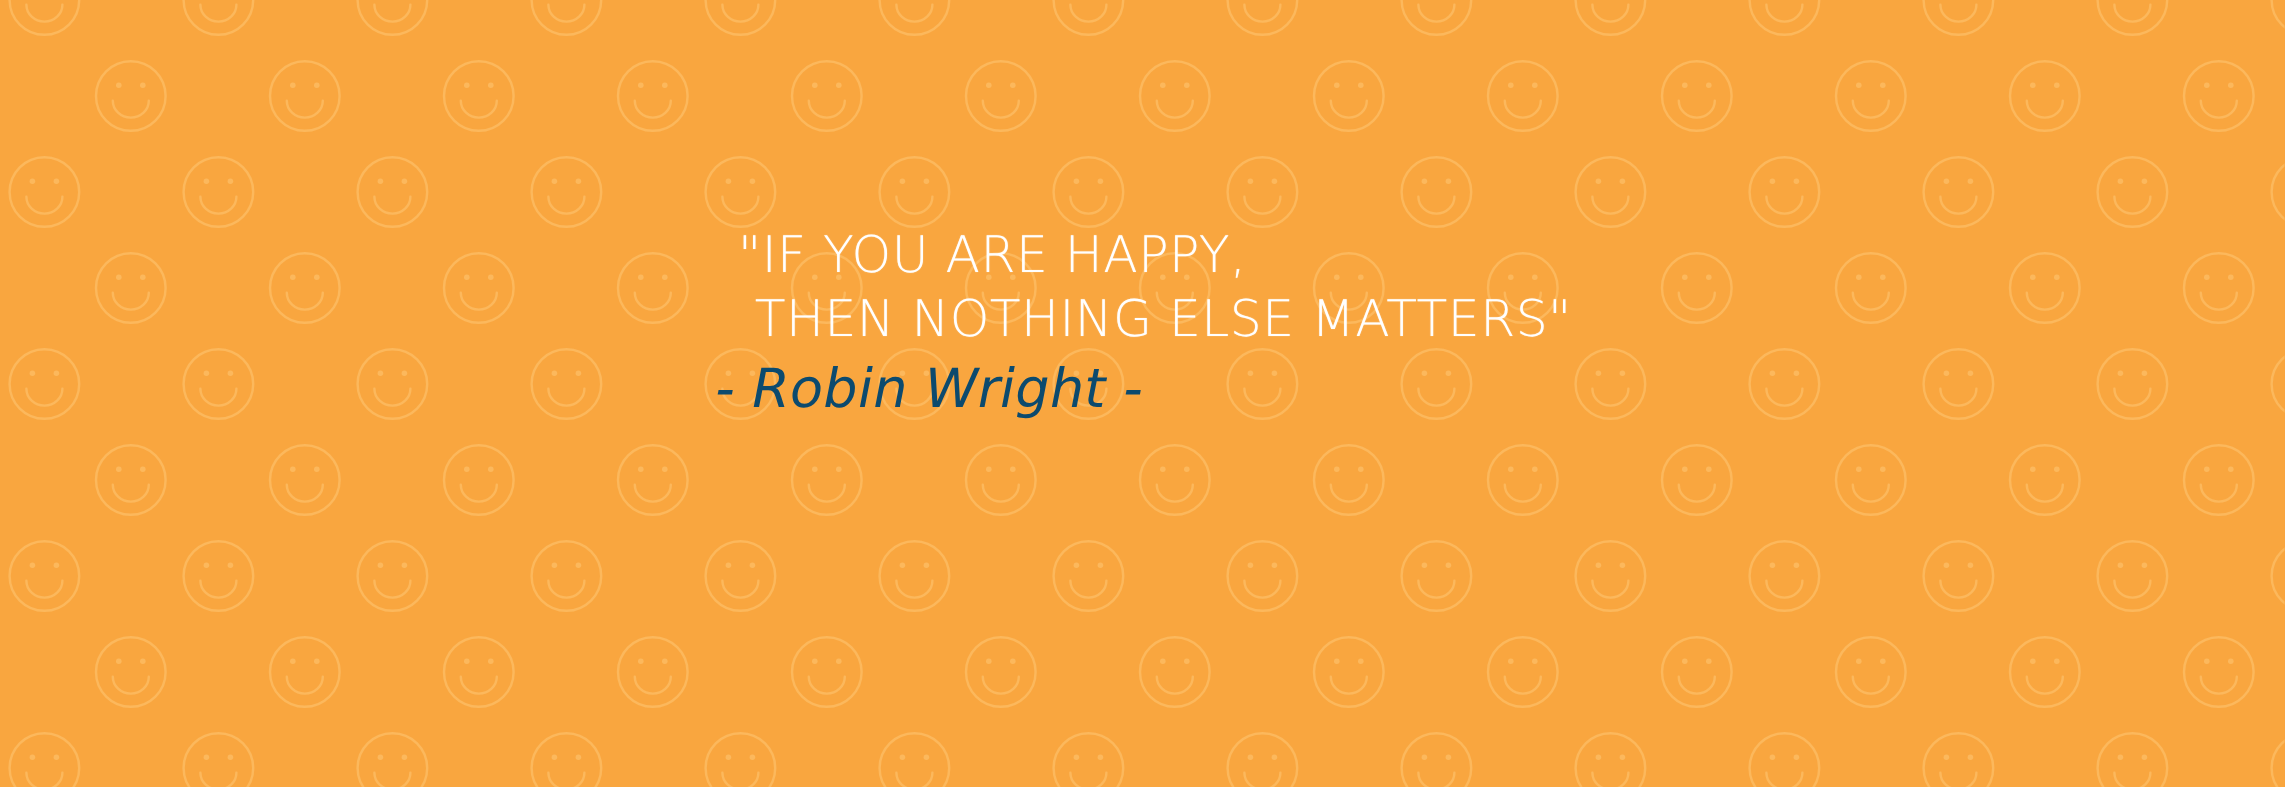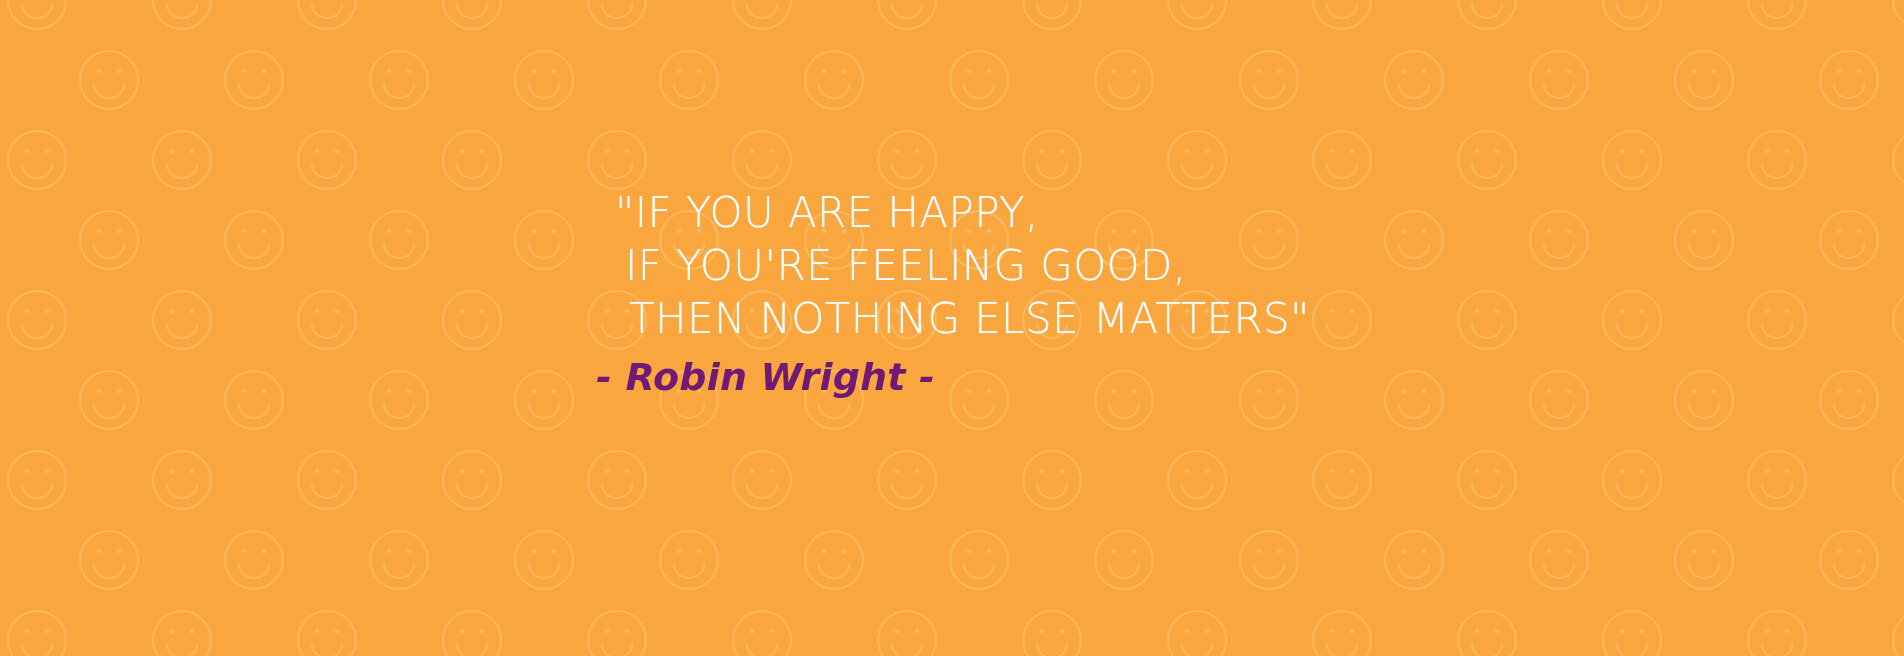--- a/index.html
+++ b/index.html
@@ -51,25 +51,25 @@
     white-space: pre;
     text-shadow: 0 0 1px rgba(255,255,255,0.55);
   }
 
   .quote-line.line-1 { padding-left: 19px; }
   .quote-line.line-2 { padding-left: 29px; }
   .quote-line.line-3 { padding-left: 33px; }
 
   #attribution {
     margin-top: 9px;
-    color: #701a75;
+    color: #0c4a6e;
     font-family: "DejaVu Sans", "Liberation Sans", sans-serif;
-    font-size: 38px;
+    font-size: 45px;
     line-height: 46px;
-    font-weight: bold;
+    font-weight: normal;
     font-style: italic;
     letter-spacing: 0.2px;
     white-space: pre;
   }
 </style>
 </head>
 <body>
 
 <div id="quote-banner">
 
@@ -91,18 +91,17 @@
         <use href="#smiley-glyph" x="109" y="-80"></use>
         <use href="#smiley-glyph" x="-36" y="-80"></use>
       </pattern>
     </defs>
     <rect x="0" y="0" width="1904" height="656" fill="#f9a63f"></rect>
     <rect x="0" y="0" width="1904" height="656" fill="url(#smiley-tile)"></rect>
   </svg>
 
   <div id="quote-block">
     <div class="quote-line line-1">"IF YOU ARE HAPPY,</div>
-    <div class="quote-line line-2">IF YOU'RE FEELING GOOD,</div>
     <div class="quote-line line-3">THEN NOTHING ELSE MATTERS"</div>
     <div id="attribution">- Robin Wright -</div>
   </div>
 
 </div>
 
 </body></html>

